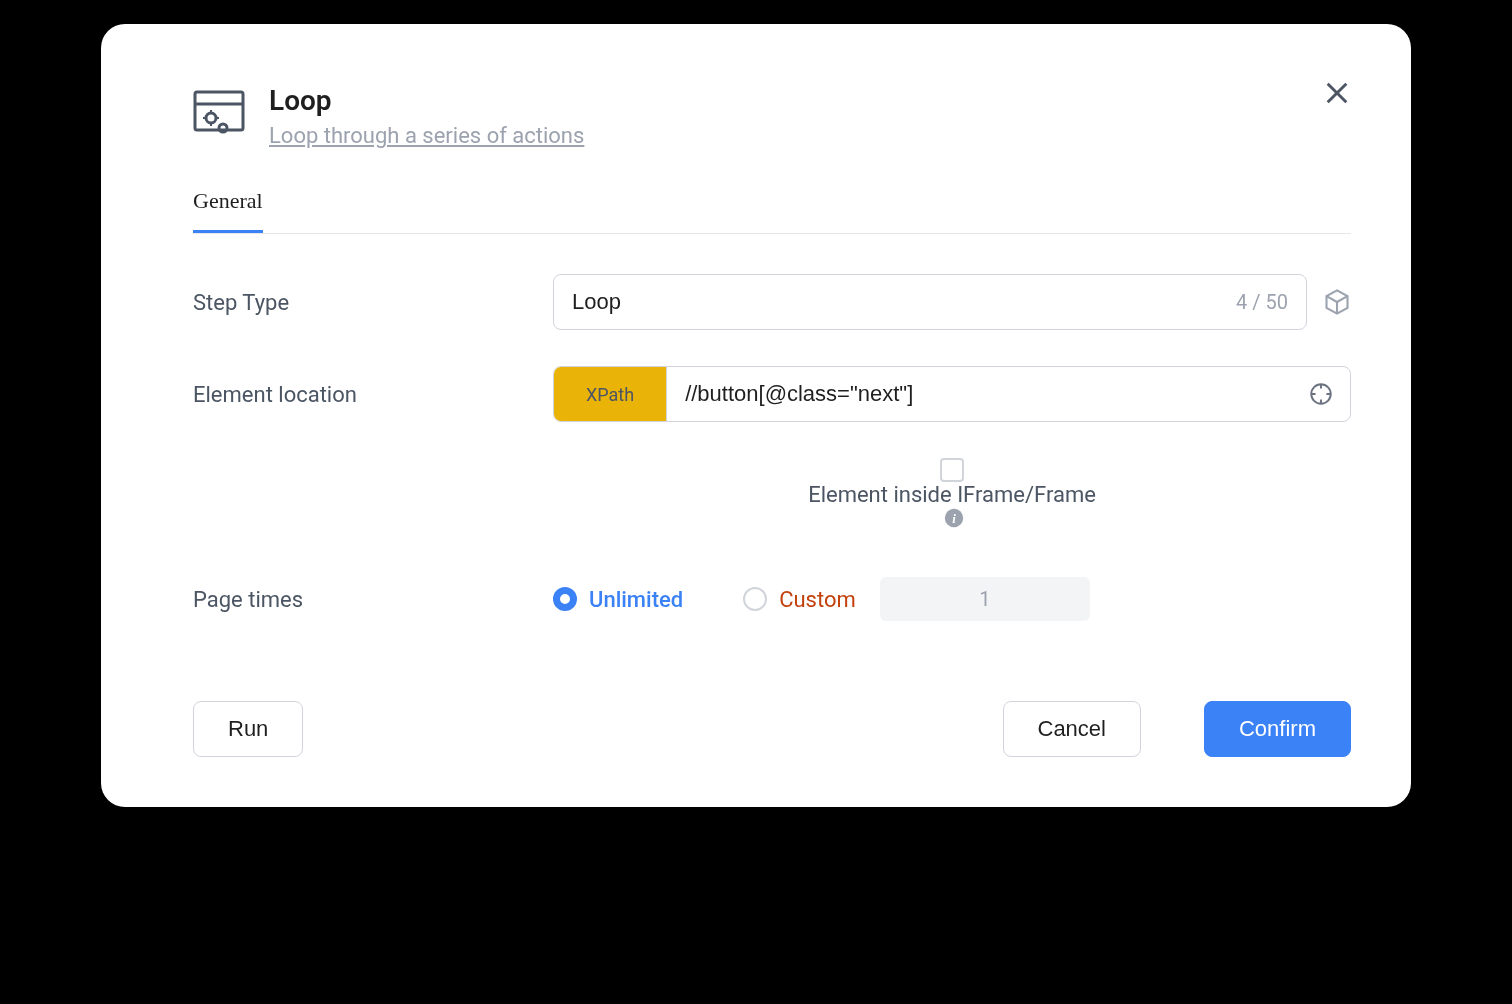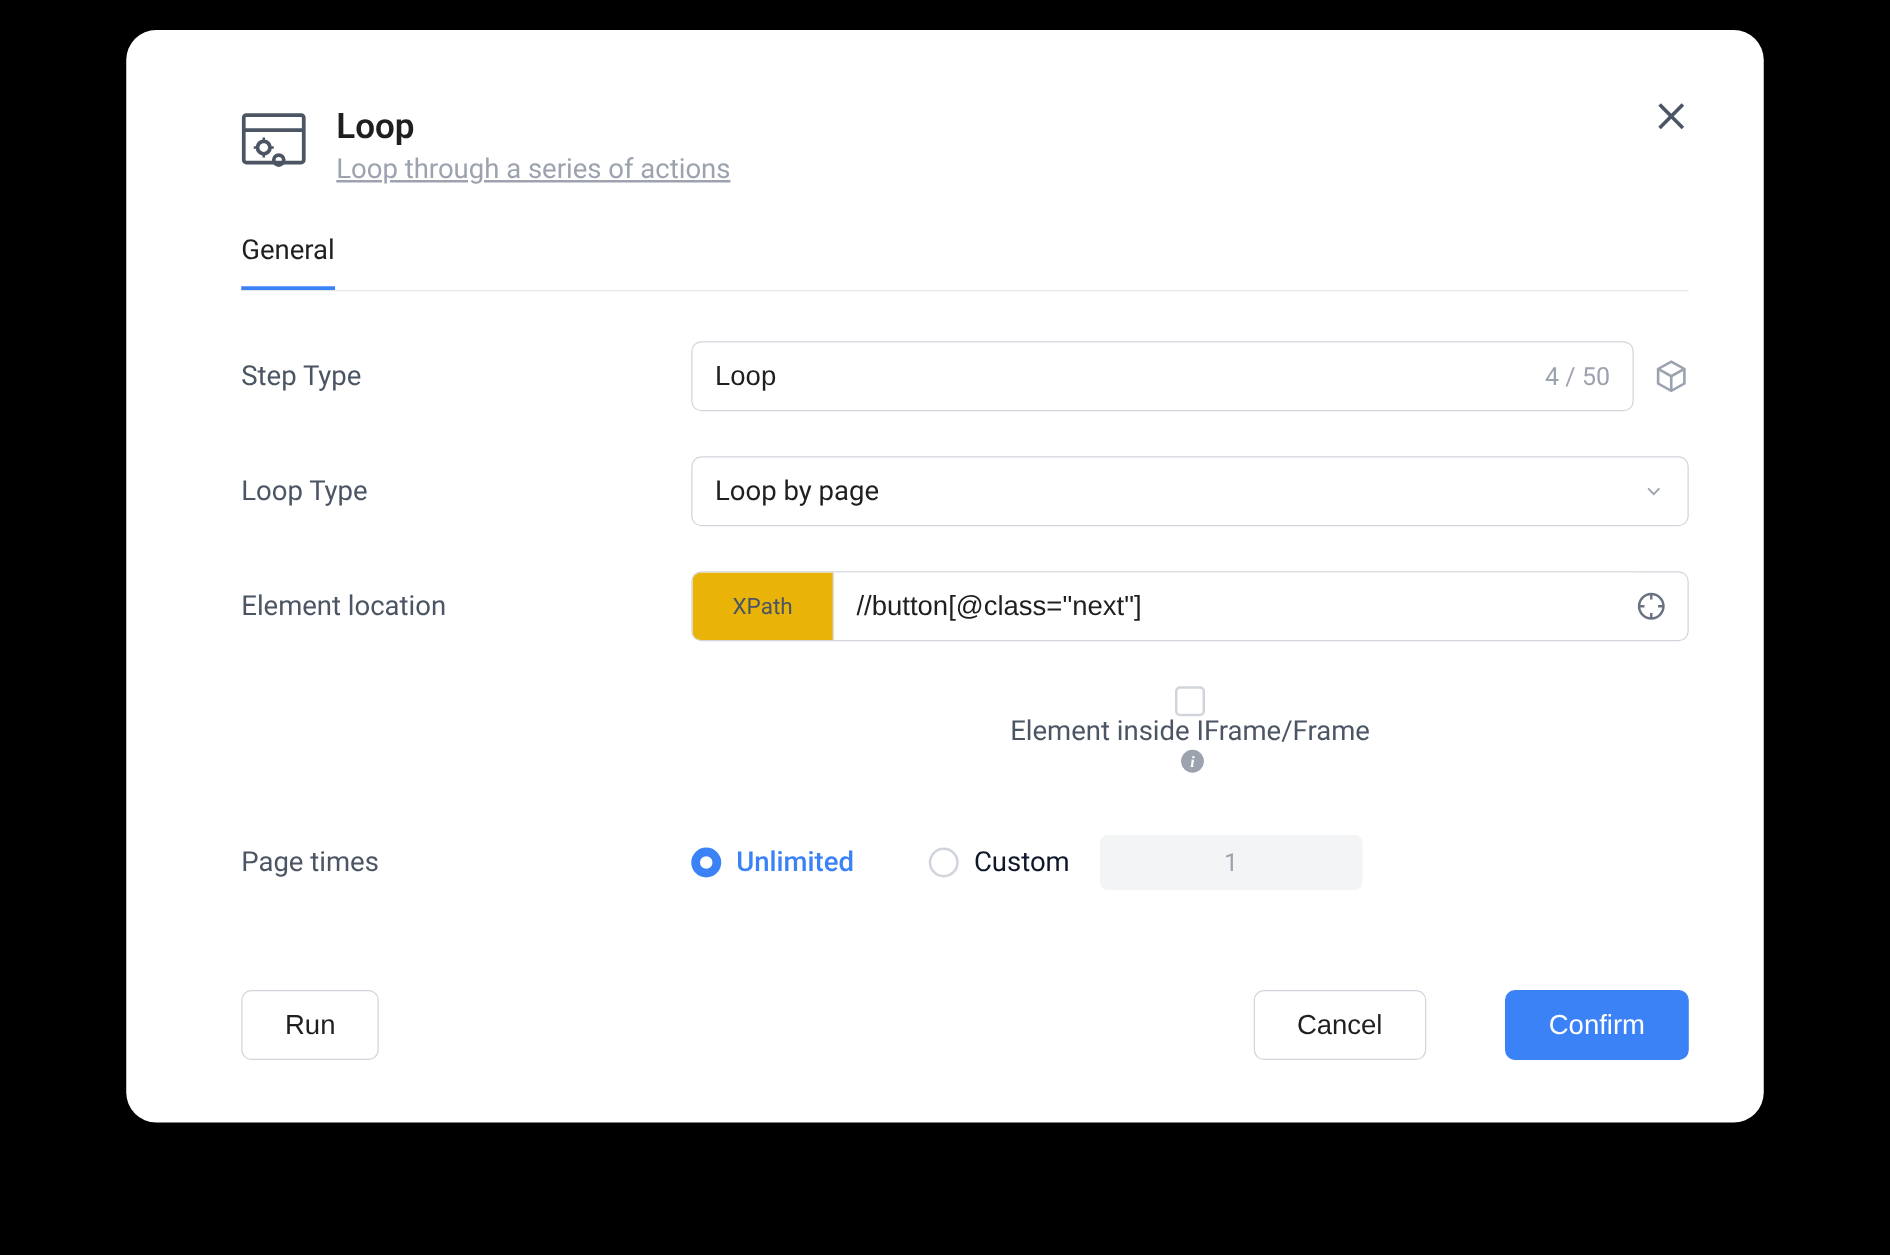--- a/index.html
+++ b/index.html
@@ -55,20 +55,21 @@
       top: 55px;
       right: 60px;
       width: 28px;
       height: 28px;
       cursor: pointer;
       color: #4b5563;
     }
     .tabs {
       border-bottom: 1px solid #e5e7eb;
       margin-bottom: 40px;
+      font-family: Liberation Serif, serif;
     }
     .tab {
       display: inline-block;
       font-size: 22px;
       color: #1f1f1f;
       padding-bottom: 16px;
       border-bottom: 3px solid #3b82f6;
       cursor: pointer;
     }
     .form-row {
@@ -212,21 +213,21 @@
       border-radius: 50%;
       border: 2px solid #d1d5db;
       position: relative;
     }
     .radio.checked {
       border-color: #3b82f6;
       border-width: 7px;
     }
     .radio-label {
       font-size: 22px;
-      color: #0f172a;
+      color: #c2410c;
     }
     .radio-label.active {
       color: #3b82f6;
       font-weight: 500;
     }
     .number-input {
       width: 210px;
       height: 44px;
       background: #f3f4f6;
       border-radius: 6px;
@@ -301,31 +302,20 @@
         <span class="char-count">4 / 50</span>
       </div>
       <svg class="cube-icon" viewBox="0 0 24 24" fill="none" stroke="currentColor" stroke-width="1.8">
         <path d="M12 2 L21 7 L21 17 L12 22 L3 17 L3 7 Z"></path>
         <path d="M3 7 L12 12 L21 7"></path>
         <path d="M12 12 L12 22"></path>
       </svg>
     </div>
   </div>
 
-  <div class="form-row">
-    <div class="form-label">Loop Type</div>
-    <div class="form-control">
-      <div class="select-input">
-        <span>Loop by page</span>
-        <svg class="chevron-down" viewBox="0 0 24 24" fill="none" stroke="currentColor" stroke-width="2">
-          <polyline points="6 9 12 15 18 9"></polyline>
-        </svg>
-      </div>
-    </div>
-  </div>
 
   <div class="form-row">
     <div class="form-label">Element location</div>
     <div class="form-control">
       <div class="input-group">
         <div class="input-prefix">XPath</div>
         <input type="text" value="//button[@class=&quot;next&quot;]" style="">
         <svg class="target-icon" viewBox="0 0 24 24" fill="none" stroke="currentColor" stroke-width="1.8">
           <circle cx="12" cy="12" r="9"></circle>
           <line x1="12" y1="3" x2="12" y2="7"></line>

